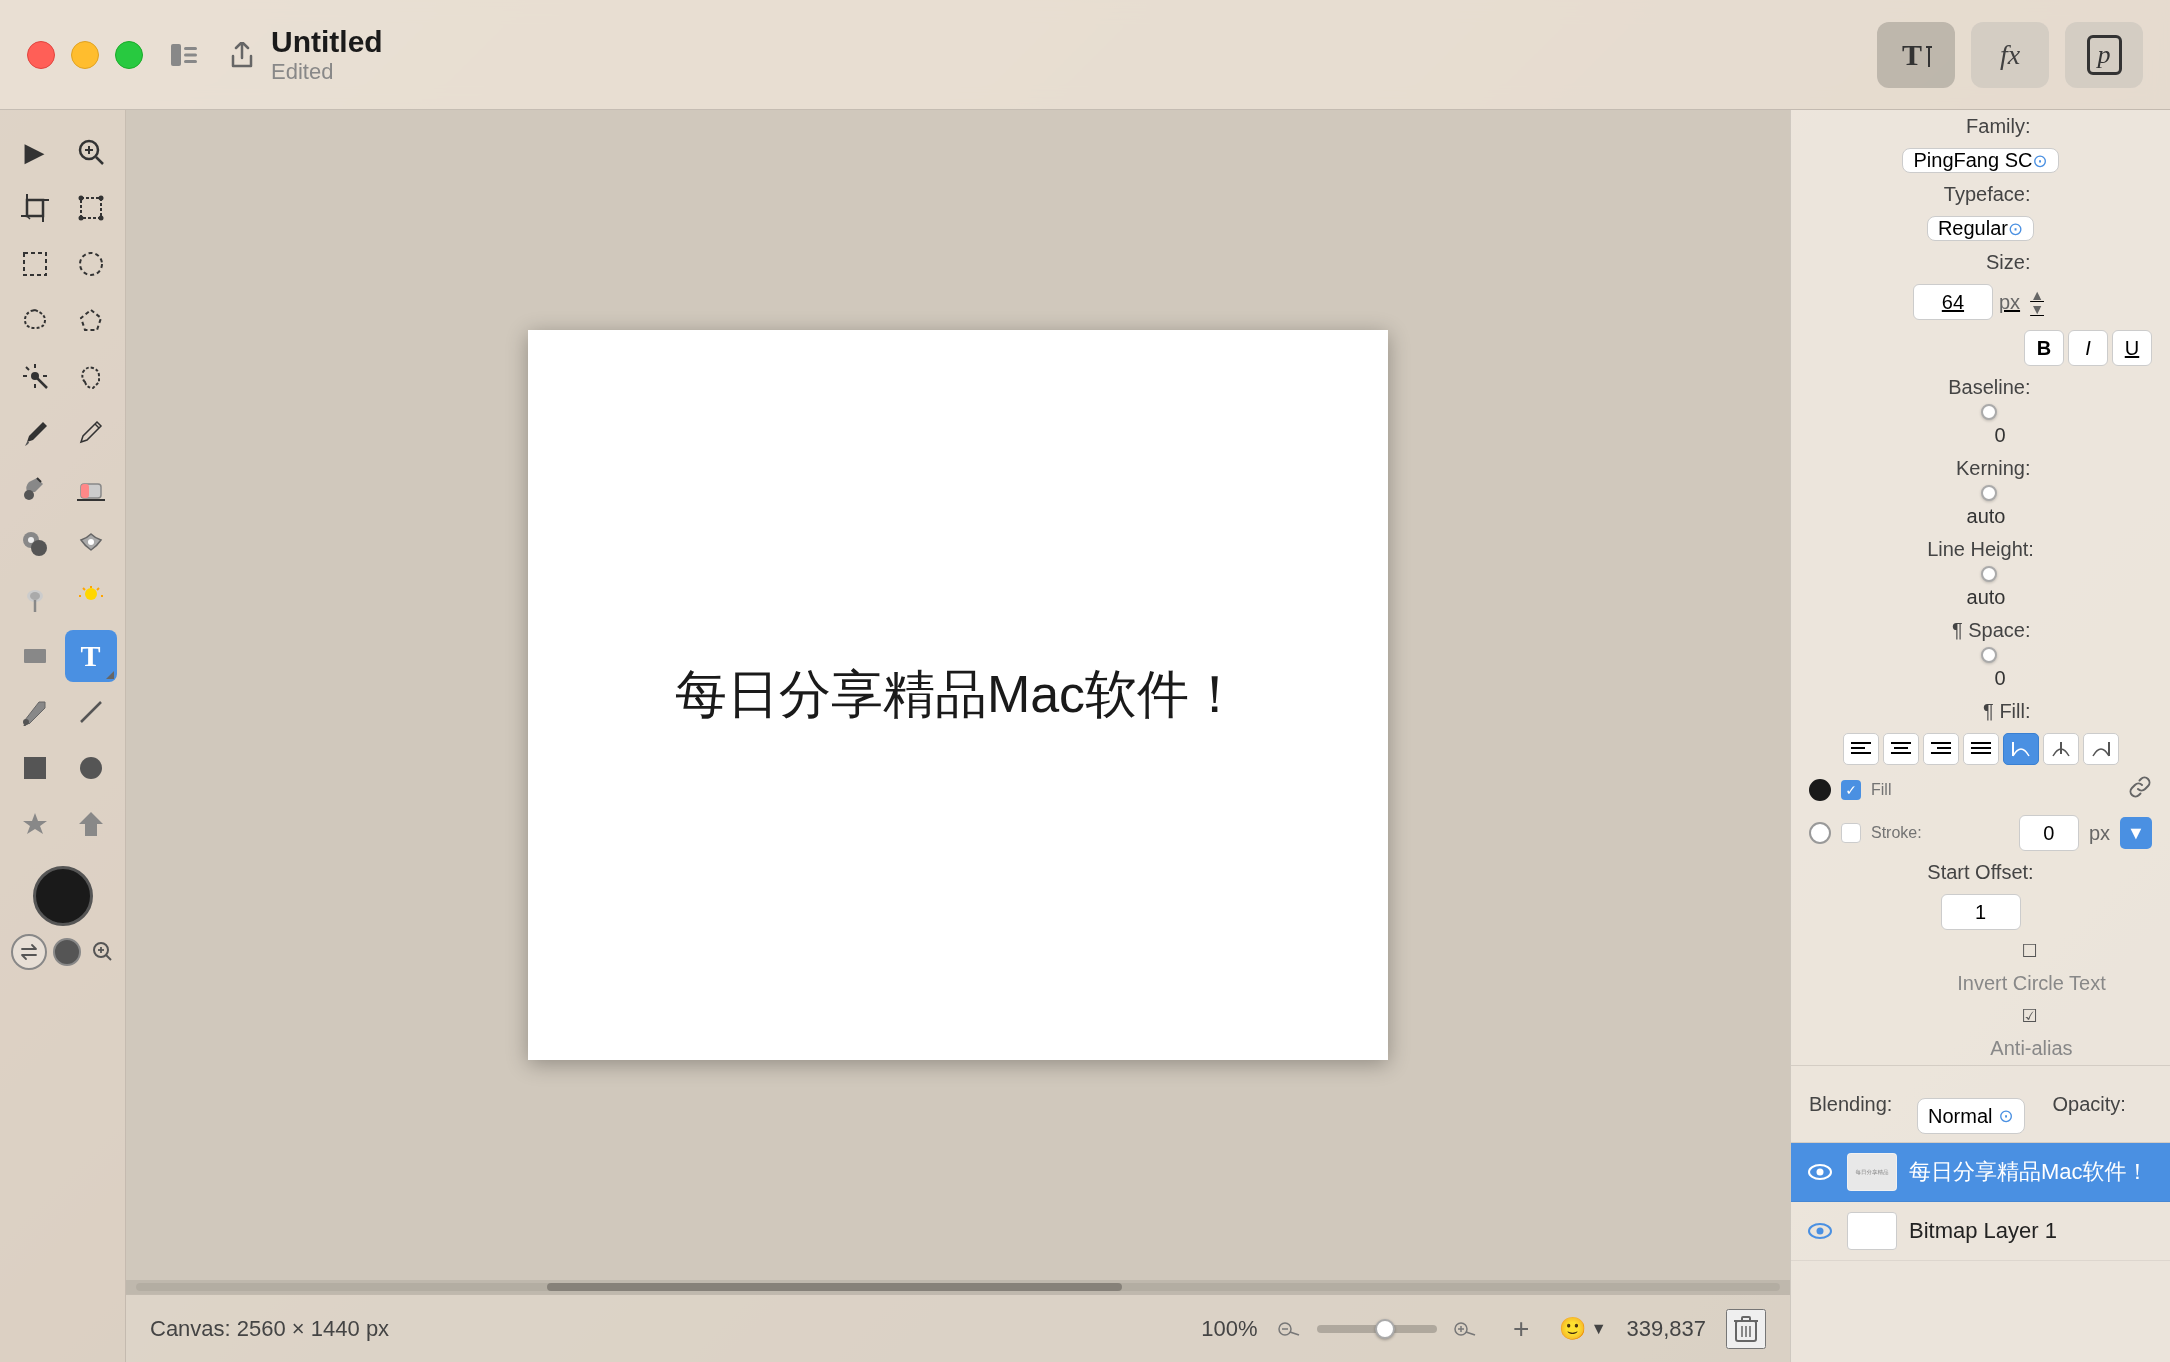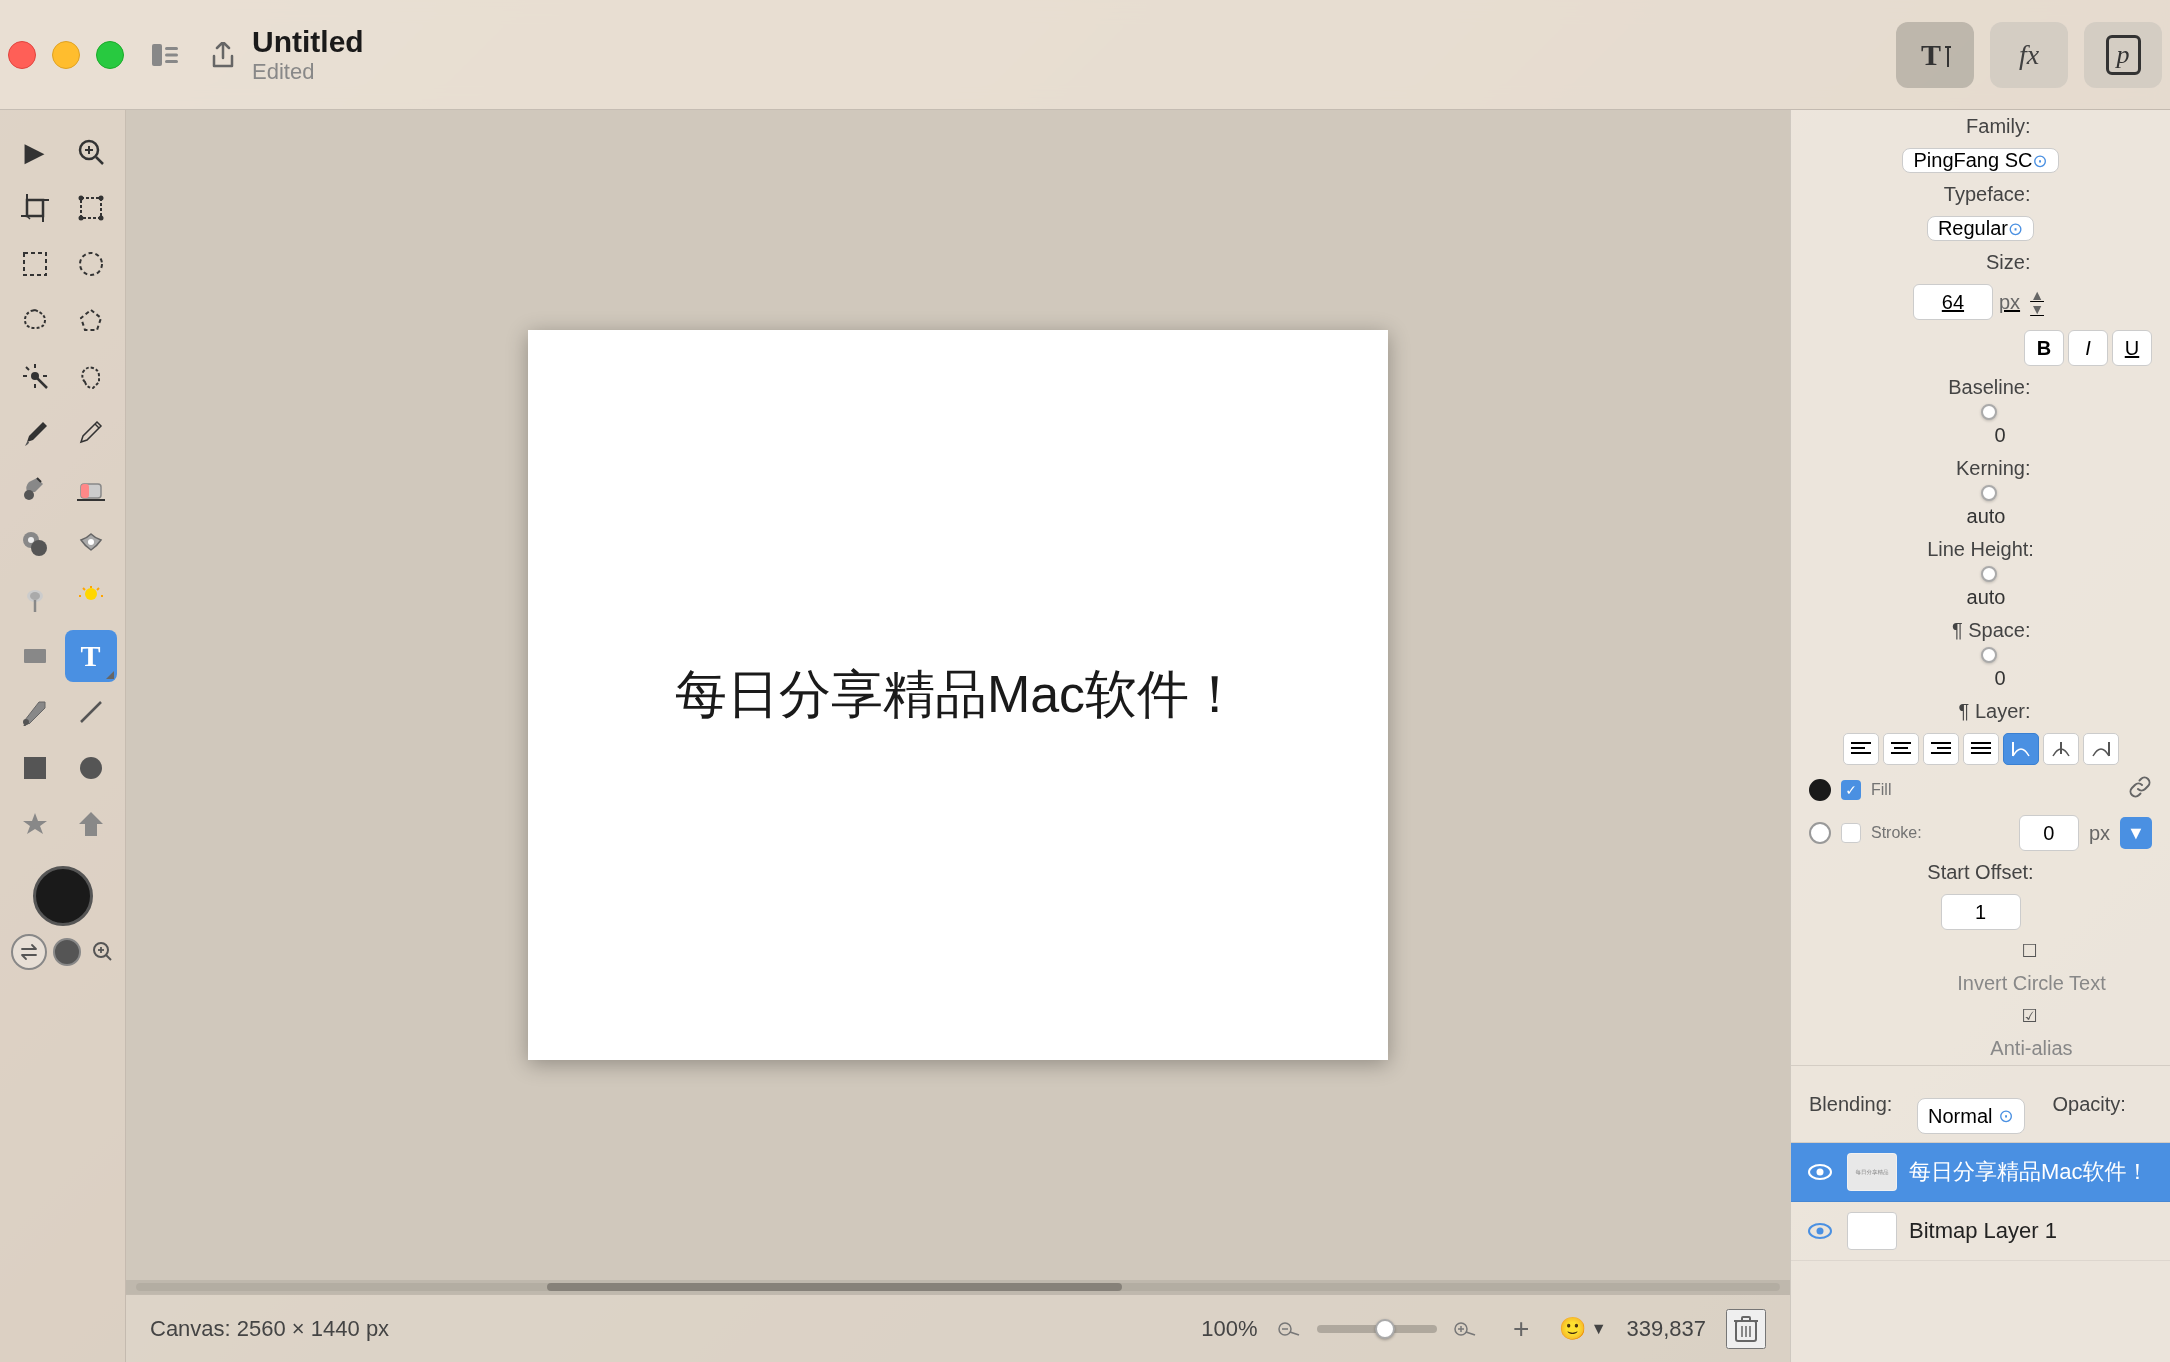--- a/index.html
+++ b/index.html
@@ -13,21 +13,21 @@
       flex-direction: column;
     }
 
     
     .title-bar {
       width: 100%;
       height: 110px;
       background: rgba(235, 228, 218, 0.92);
       display: flex;
       align-items: center;
-      padding: 0 8px;
+      padding: 0 27px;
       border-bottom: 1px solid rgba(0,0,0,0.15);
       backdrop-filter: blur(10px);
       position: relative;
     }
 
     .traffic-lights {
       display: flex;
       gap: 16px;
       align-items: center;
       margin-right: 20px;
@@ -1136,21 +1136,21 @@
         <div class="slider-container">
           <div class="slider-track">
             <div class="slider-fill" style="width:0%;"></div>
           </div>
           <div class="slider-thumb" style="left:0%;"></div>
         </div>
         <span class="panel-value">0</span>
       </div>
 
       <div class="panel-row">
-        <span class="panel-label">¶ Layer:</span>
+        <span class="panel-label">¶ Fill:</span>
         <div class="align-btn-group">
           <button class="align-btn">
             <svg width="20" height="18" viewBox="0 0 20 18">
                 <line x1="0" y1="3" x2="20" y2="3" stroke="currentColor" stroke-width="2"></line>
                 <line x1="0" y1="8" x2="14" y2="8" stroke="currentColor" stroke-width="2"></line>
                 <line x1="0" y1="13" x2="20" y2="13" stroke="currentColor" stroke-width="2"></line>
               </svg>
           </button>
           <button class="align-btn">
             <svg width="20" height="18" viewBox="0 0 20 18">

